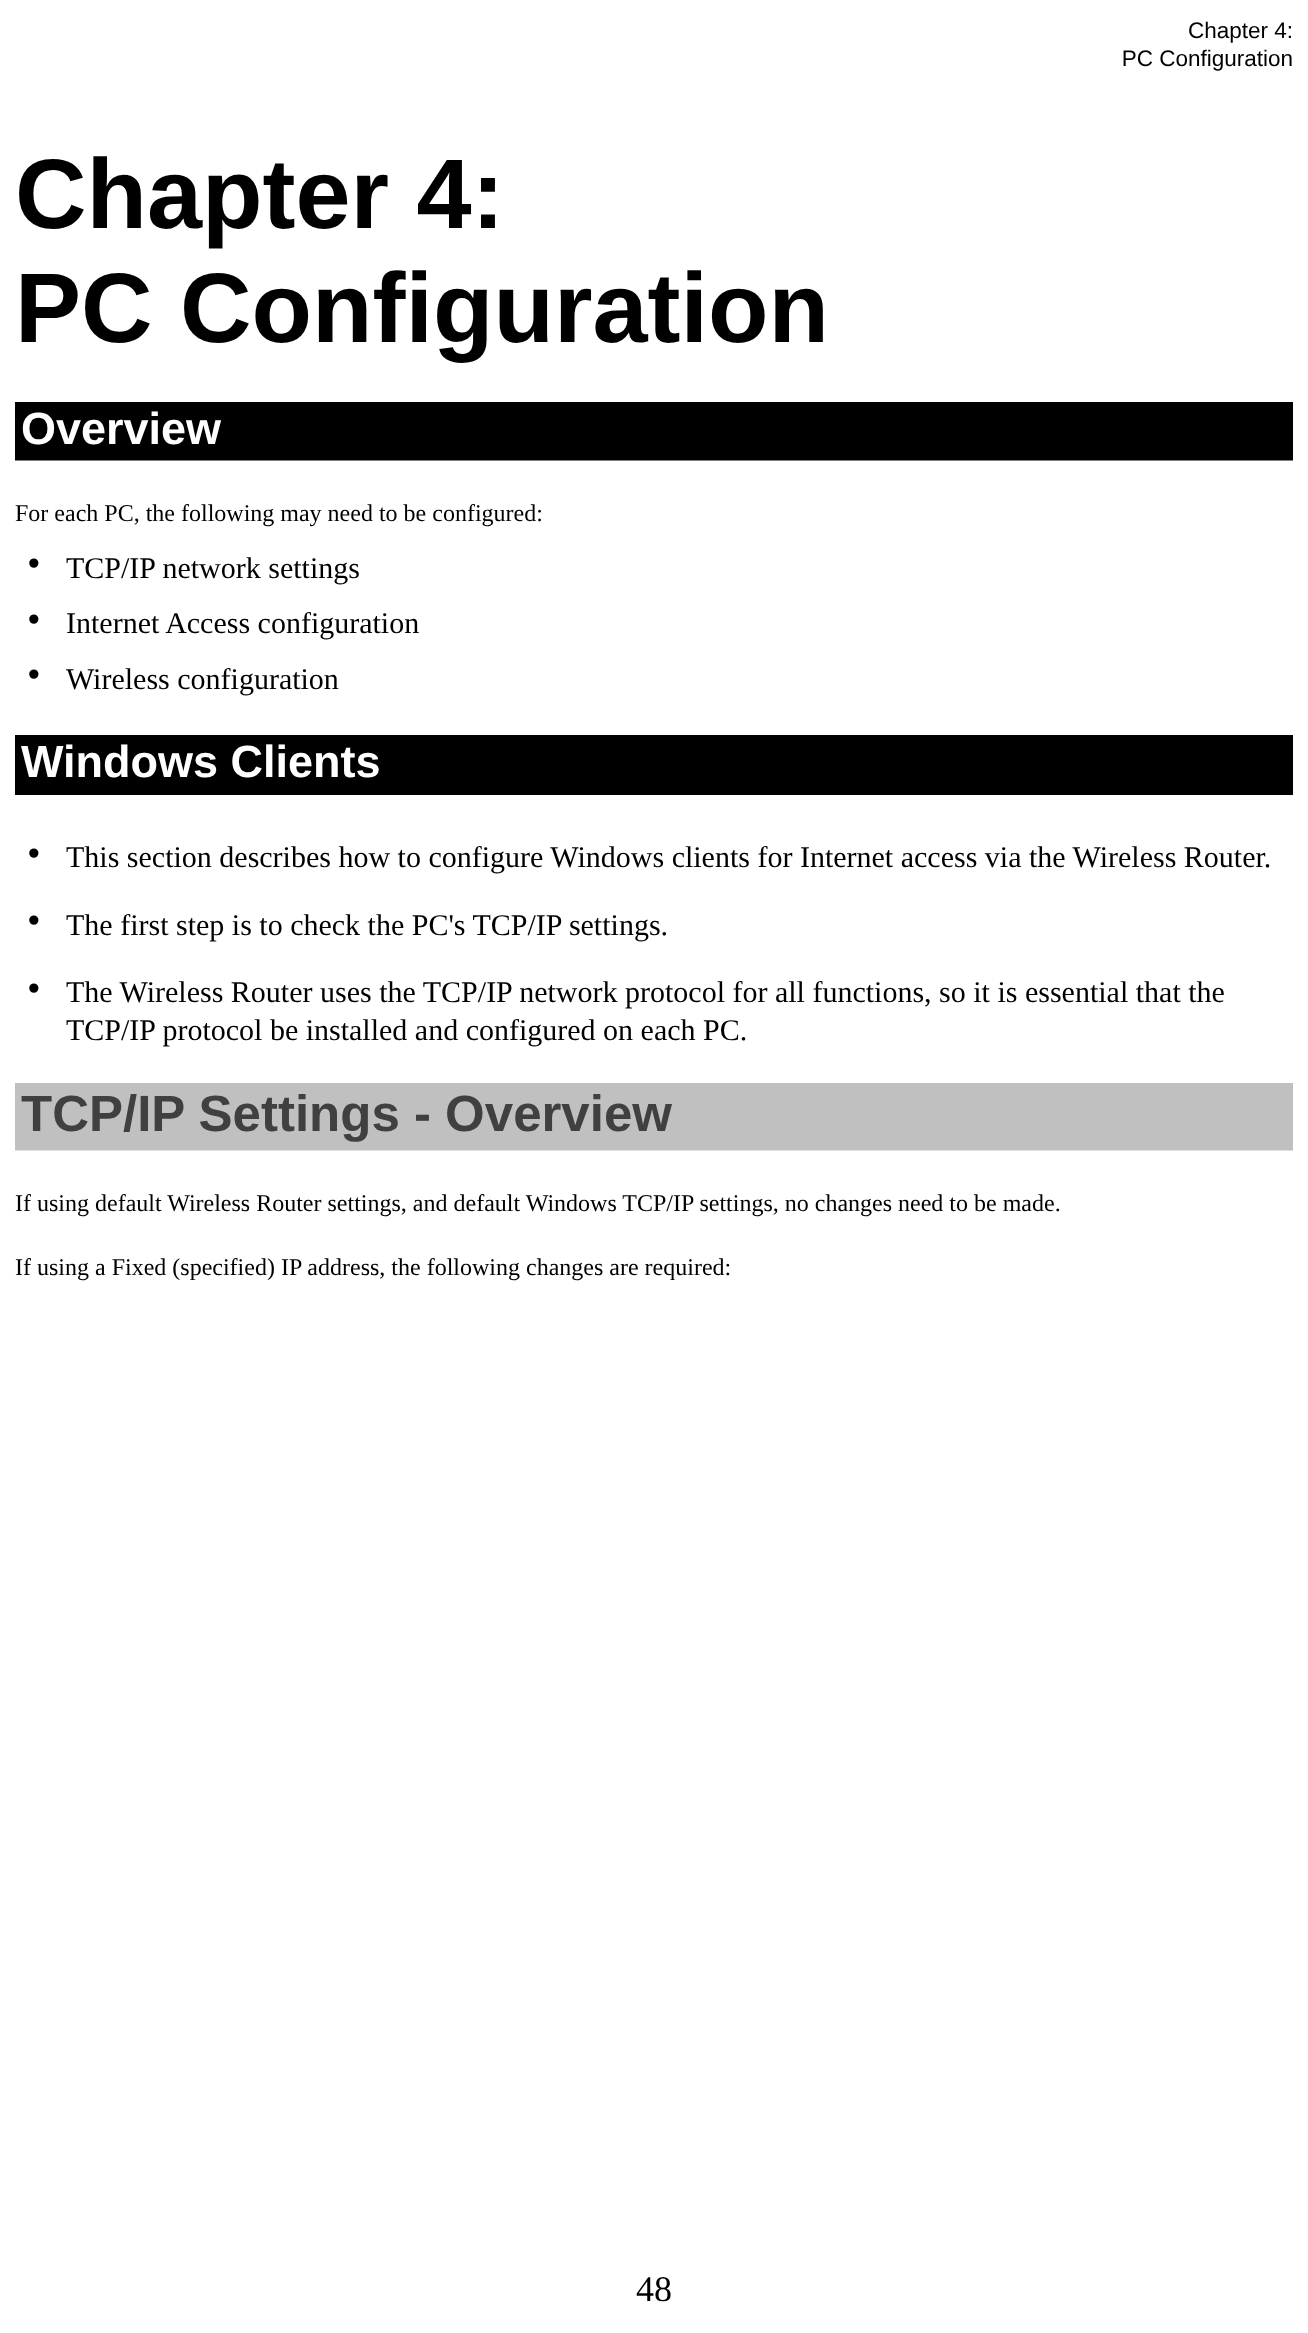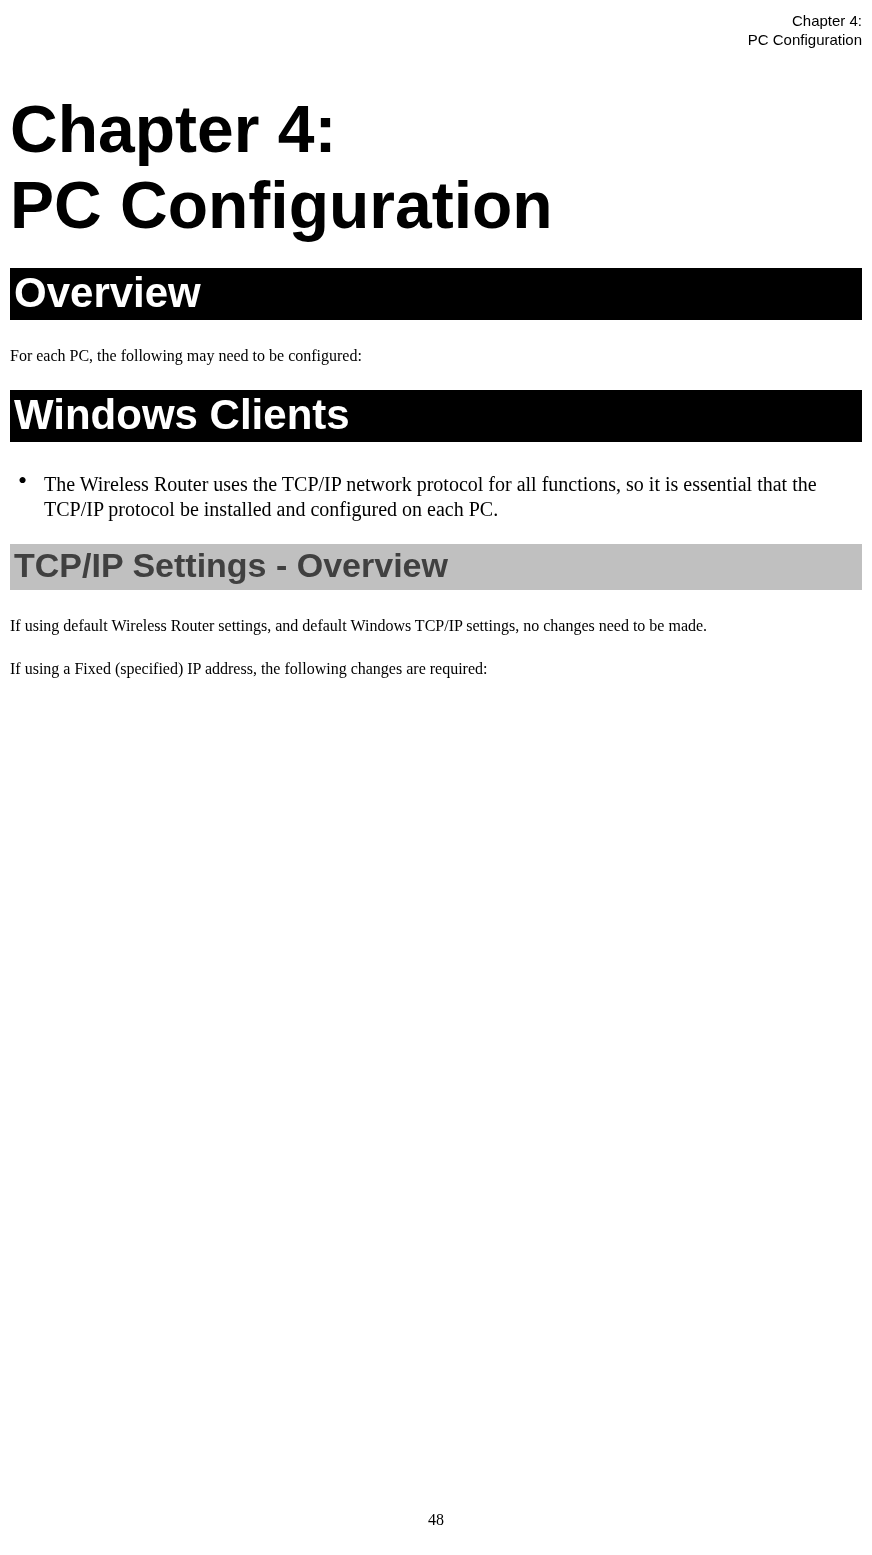--- a/index.html
+++ b/index.html
@@ -31,21 +31,21 @@
     font-weight: 700;
     font-size: 66px;
     line-height: 1.15;
     padding-top: 92px;
   }
   .banner-black {
     background: #000000;
     color: #ffffff;
     font-family: Verdana, Arial, sans-serif;
     font-weight: 700;
-    font-size: 42px;
+    font-size: 30px;
     padding: 3px 4px 5px 4px;
     margin-top: 24px;
     line-height: 1.05;
   }
   .banner-grey {
     background: #c0c0c0;
     color: #404040;
     font-family: Verdana, Arial, sans-serif;
     font-weight: 700;
     font-size: 34px;
@@ -75,25 +75,25 @@
   ul.bullets li::before {
     content: "•";
     position: absolute;
     left: 8px;
     top: -4px;
     font-size: 26px;
     line-height: 1;
   }
   .footer-pageno {
     position: absolute;
-    bottom: 26px;
+    bottom: 14px;
     left: 0;
     width: 872px;
     text-align: center;
-    font-size: 16px;
+    font-size: 24px;
   }
   em { font-style: italic; }
 </style>
 </head>
 <body>
 
 <div class="page">
 
   <div class="running-header">
     <div>Chapter 4:</div>
@@ -102,24 +102,31 @@
 
   <h1 class="chapter-title">
     <div>Chapter 4:</div>
     <div>PC Configuration</div>
   </h1>
 
   <h2 class="banner-black">Overview</h2>
 
   <p class="body-text">For each PC, the following may need to be configured:</p>
 
+  <ul class="bullets">
+    <li>TCP/IP network settings</li>
+    <li>Internet Access configuration</li>
+    <li>Wireless configuration</li>
+  </ul>
 
   <h2 class="banner-black">Windows Clients</h2>
 
   <ul class="bullets wide" style="margin-top:30px;">
+    <li>This section describes how to configure Windows clients for Internet access via the Wireless Router.</li>
+    <li>The first step is to check the PC's TCP/IP settings.</li>
     <li>The Wireless Router uses the TCP/IP network protocol for all functions, so it is essential that the TCP/IP protocol be installed and configured on each PC.</li>
   </ul>
 
   <h2 class="banner-grey">TCP/IP Settings - Overview</h2>
 
   <p class="body-text">If using default Wireless Router settings, and default Windows TCP/IP settings, no changes need to be made.</p>
 
   <ul class="bullets wide">
   </ul>
 

